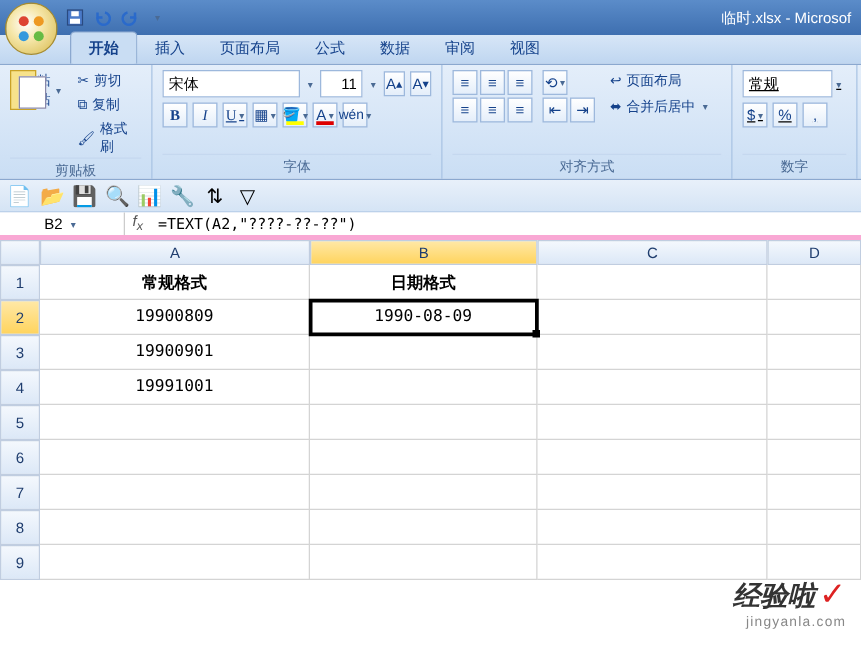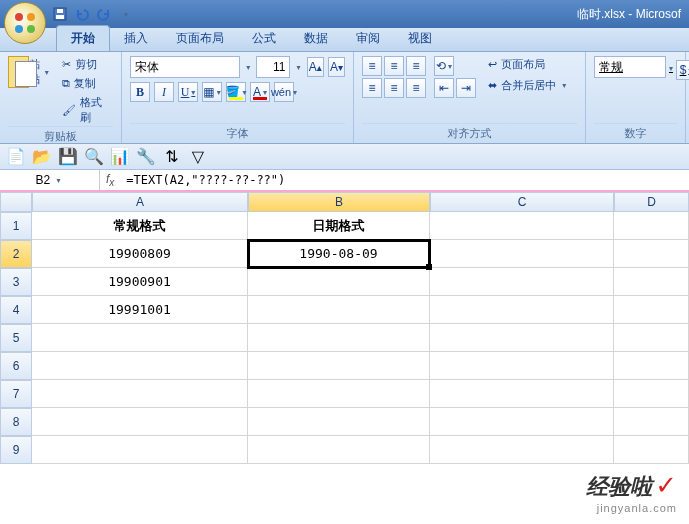--- a/index.html
+++ b/index.html
@@ -38,36 +38,36 @@
 .align-grid { display: grid; grid-template-columns: repeat(3, 20px); gap: 2px; }
 .wrap-merge { display: flex; flex-direction: column; gap: 4px; font-size: 11px; color: #15428b; }
 .wm-item { display: flex; align-items: center; gap: 4px; padding: 1px 4px; }
 
 .num-sel { width: 72px; height: 22px; border: 1px solid #9db8dc; background: #fff; font-size: 12px; padding: 0 4px; }
 .num-bot { display: flex; gap: 4px; margin-top: 4px; }
 
 .toolbar2 { height: 26px; background: linear-gradient(#e8f0fa, #d5e4f5); border-bottom: 1px solid #a9c3e4; display: flex; align-items: center; padding: 0 6px; gap: 6px; }
 .tb2-btn { width: 20px; height: 20px; display:flex; align-items:center; justify-content:center; }
 
-.formula-bar { height: 22px; display: flex; align-items: center; border-bottom: 2px solid #f9a8d4; background: #fff; font-size: 12px; }
+.formula-bar { height: 22px; display: flex; align-items: center; border-bottom: 4px solid #f9a8d4; background: #fff; font-size: 12px; }
 .namebox { width: 100px; border-right: 1px solid #ccc; text-align: center; height: 100%; display: flex; align-items: center; justify-content: center; }
 .fx-ctrl { padding: 0 6px; color: #555; display:flex; gap:6px; }
 .fx-input { flex: 1; padding: 0 6px; font-family: Consolas, monospace; }
 
 .sheet { display: grid; grid-template-columns: 32px 216px 182px 184px 75px; font-size: 13px; }
 .hdr, .rh, .corner { background: linear-gradient(#f4f8fd, #dce8f7); border: 1px solid #c0cde0; display: flex; align-items: center; justify-content: center; height: 20px; color: #1f3d6e; font-size: 12px; }
 .rh { height: 28px; color: #1f3d6e; }
 .rh.sel { background: linear-gradient(#ffe8a6, #ffd45e); }
 .hdr.sel { background: linear-gradient(#ffe8a6, #ffd45e); }
 .cell { border-right: 1px solid #d4d4d4; border-bottom: 1px solid #d4d4d4; height: 28px; display: flex; align-items: center; justify-content: center; font-family: "SimSun", monospace; }
 .cell.bold { font-weight: bold; font-family: "Microsoft YaHei"; }
 .cell.selected { outline: 3px solid #000; outline-offset: -2px; position: relative; text-align: center; }
 .cell.selected::after { content:""; position:absolute; right:-3px; bottom:-3px; width:6px; height:6px; background:#000; }
 
-.watermark { position: absolute; right: 12px; bottom: 10px; text-align: right; font-size: 11px; margin-top: 35px; }
+.watermark { position: absolute; right: 12px; bottom: 20px; text-align: right; font-size: 11px; margin-top: 35px; }
 .wm-main { font-size: 22px; font-weight: bold; font-style: italic; color: #333; }
 .wm-check { color: #d22; font-size: 26px; }
 .wm-sub { color: #888; letter-spacing: 1px; }
 .dd::after { content: "▾"; font-size: 8px; margin-left: 2px; color: #4a6a94; }
 .dd-side { width:10px; font-size:8px; color:#4a6a94; display:inline-flex; align-items:center; justify-content:center; }
 </style>
 </head>
 <body>
 
 <div class="office-btn">
@@ -193,21 +193,21 @@
         <div class="wm-item dd">
             <span>⬌</span>
             <span>合并后居中</span>
           </div>
       </div>
     </div>
     <div class="rgroup-label">对齐方式</div>
   </div>
 
   <div class="rgroup" style="width:100px">
-    <div style="display:flex;flex-direction:row;text-decoration:underline;">
+    <div style="display:flex;flex-direction:column;text-decoration:underline;">
       <div style="display:flex">
         <input class="num-sel" value="常规" style="">
         <span class="dd-side">▾</span>
       </div>
       <div class="num-bot">
         <span class="square dd">$</span>
         <span class="square">%</span>
         <span class="square">,</span>
       </div>
     </div>

